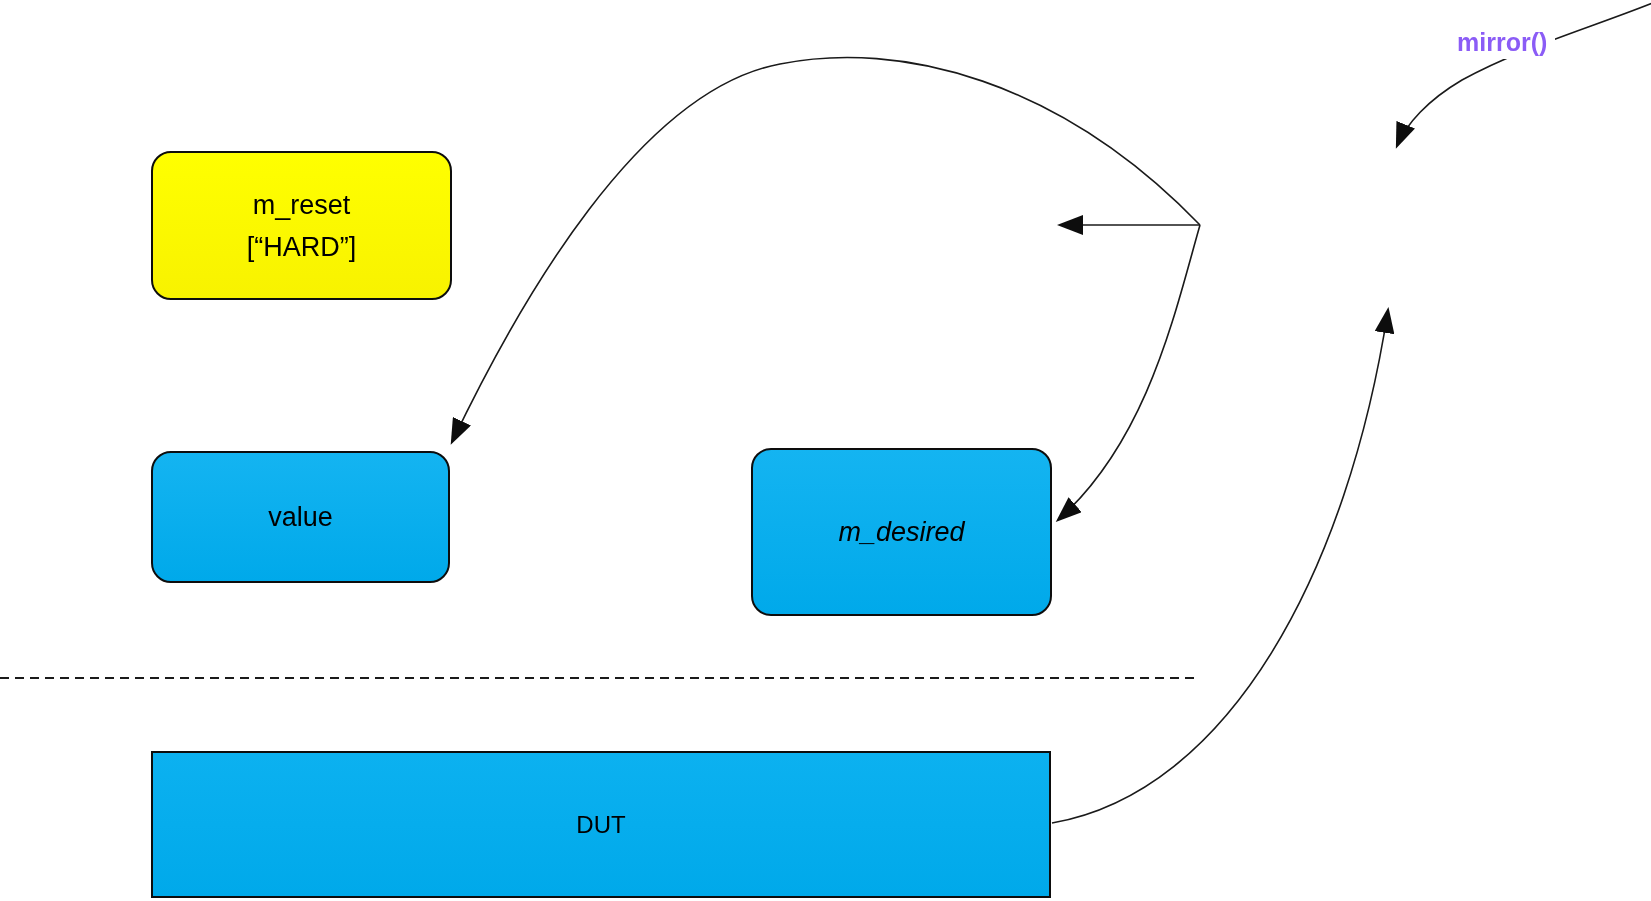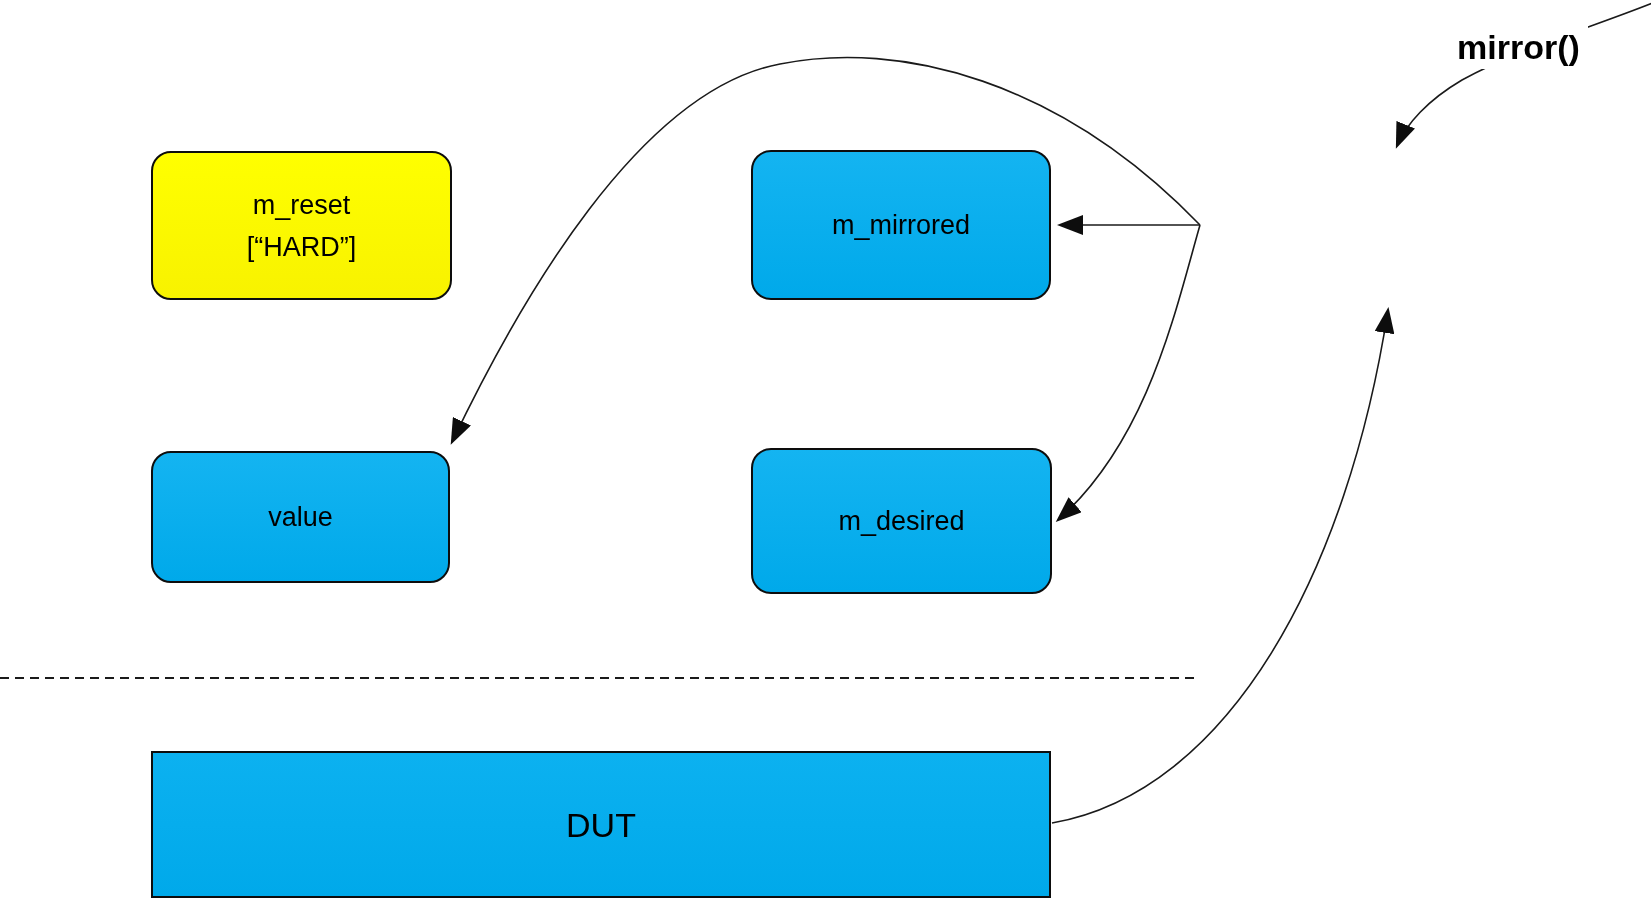--- a/index.html
+++ b/index.html
@@ -31,49 +31,49 @@
   .rounded {
     border-radius: 20px;
     background: linear-gradient(to bottom, #14b4f1 0%, #00a9ea 100%);
   }
   .yellow {
     background: linear-gradient(to bottom, #ffff00 0%, #f8f200 100%);
   }
   .node-m-reset   { left: 151px; top: 151px; width: 301px; height: 149px; }
   .node-m-mirrored{ left: 751px; top: 150px; width: 300px; height: 150px; }
   .node-value     { left: 151px; top: 451px; width: 299px; height: 132px; }
-  .node-m-desired { left: 751px; top: 448px; width: 301px; height: 146px; }
+  .node-m-desired { left: 751px; top: 448px; width: 301px; height: 168px; font-style: italic; }
   .node-calls-read{
     left: 1200px; top: 150px; width: 376px; height: 152px;
     background: linear-gradient(135deg, #3cc0f1 0%, #18b1ee 45%, #00a2e6 100%);
     font-size: 28px;
   }
   .activity-bar {
     position: absolute;
     top: 0;
     width: 2px;
     height: 100%;
     background: #0d0d0d;
   }
   .activity-bar.left  { left: 38px; }
   .activity-bar.right { right: 39px; }
   .node-dut {
     left: 151px; top: 751px; width: 900px; height: 147px;
     background: linear-gradient(to bottom, #0cb1f0 0%, #00a9ea 100%);
-    font-size: 34px;
+    font-size: 24px;
   }
   .mirror-label {
     position: absolute;
     left: 1449px;
     top: 26px;
     padding: 2px 8px;
     background: #ffffff;
-    font-size: 34px;
+    font-size: 25px;
     font-weight: bold;
-    color: #000000;
+    color: #8b5cf6;
     z-index: 30;
   }
   svg.connector-layer {
     position: absolute;
     left: 0;
     top: 0;
     z-index: 20;
     pointer-events: none;
   }
   svg .edge {
@@ -91,23 +91,20 @@
 </head>
 <body>
 
 <div class="canvas">
 
   <div class="node rounded yellow node-m-reset">
     <span>m_reset</span>
     <span>[“HARD”]</span>
   </div>
 
-  <div class="node rounded node-m-mirrored">
-    <span>m_mirrored</span>
-  </div>
 
 
   <div class="node rounded node-value">
     <span>value</span>
   </div>
 
   <div class="node rounded node-m-desired">
     <span>m_desired</span>
   </div>
 

